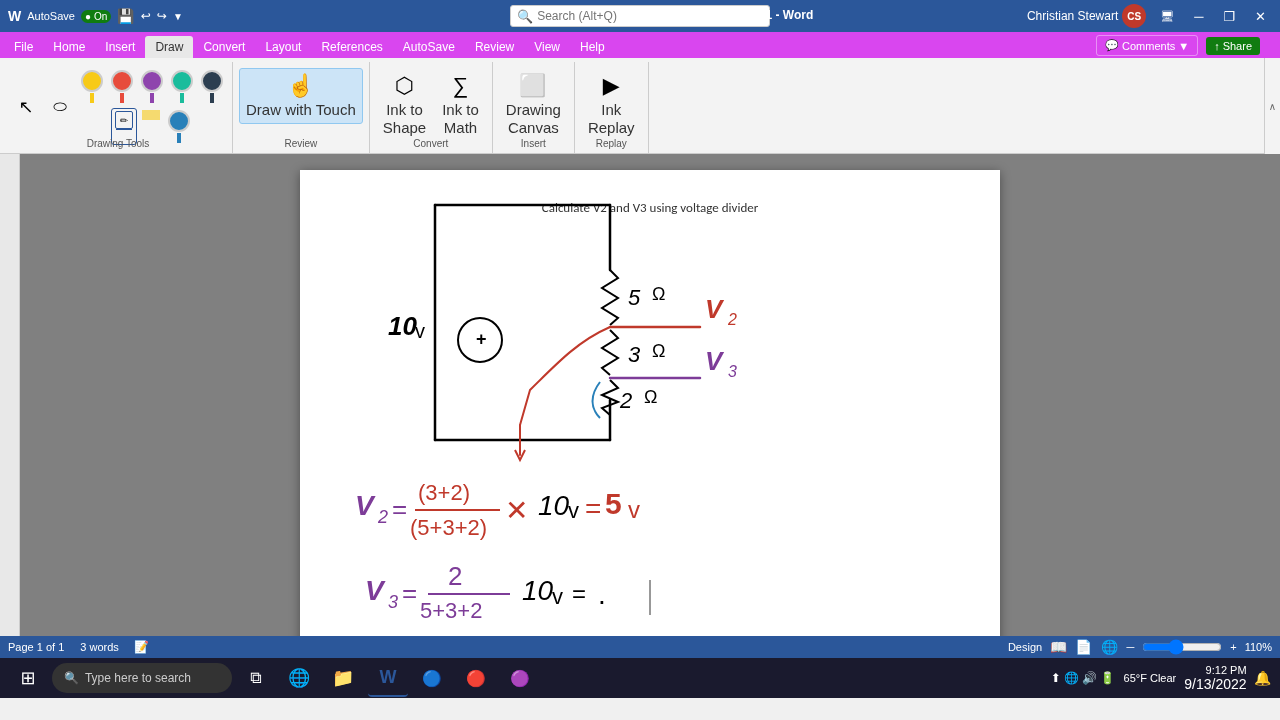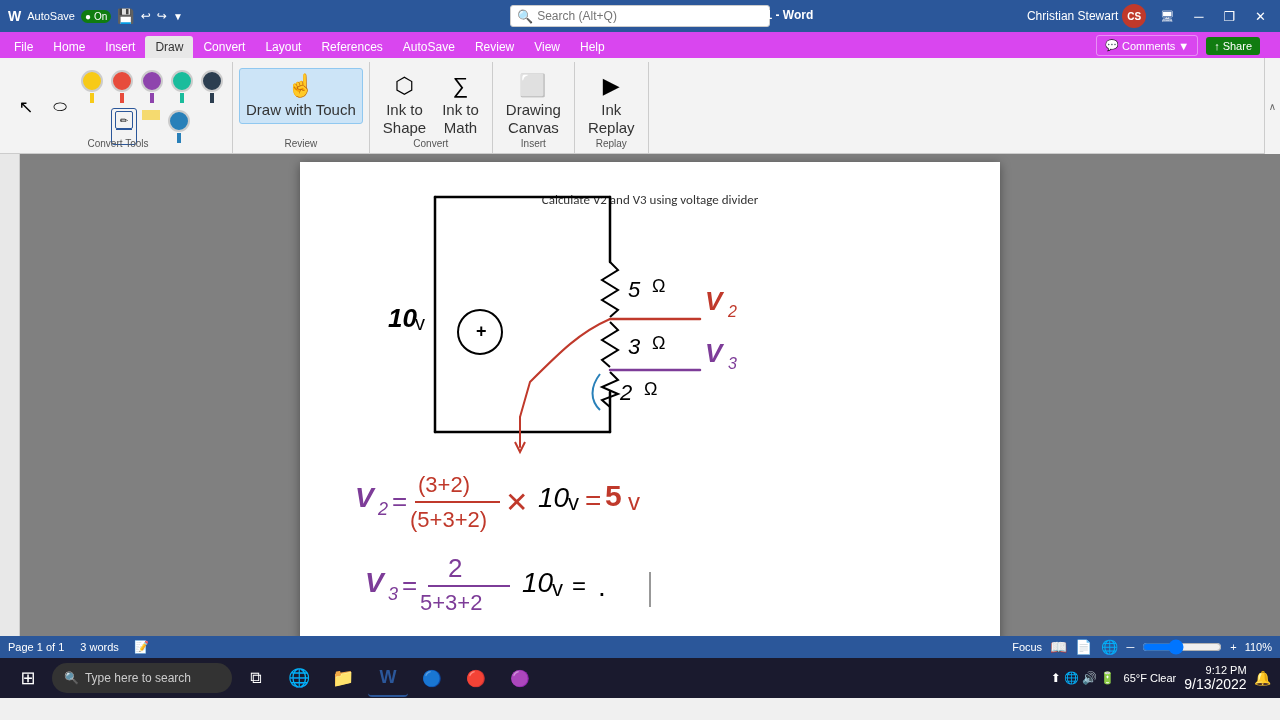--- a/index.html
+++ b/index.html
@@ -327,21 +327,21 @@
           <div class="pen-tool">
             <div style="width:18px;height:10px;background:#f7ca18;opacity:0.6;"></div>
           </div>
           <div class="pen-tool">
             <div style="width:22px;height:22px;background:#2980b9;border-radius:50%;border:2px solid #ccc;"></div>
             <div style="width:4px;height:10px;background:#2980b9;margin-top:1px;"></div>
           </div>
         </div>
       </div>
     </div>
-    <div class="ribbon-group-label">Convert Tools</div>
+    <div class="ribbon-group-label">Drawing Tools</div>
   </div>
 
   <div class="ribbon-group">
     <div class="ribbon-group-items">
       <div class="ribbon-btn active">
         <span style="font-size:22px;">☝</span>
         <span class="ribbon-btn-label">Draw with
 Touch</span>
       </div>
     </div>
@@ -382,21 +382,21 @@
     <div class="ribbon-group-label">Replay</div>
   </div>
 
   <div class="collapse-btn">∧</div>
 </div>
 
 <div id="main" style="height: calc(720px - 32px - 26px - 96px - 40px - 22px);">
 
   <div style="width:20px;background:#e8e8e8;border-right:1px solid #ccc;"></div>
 
-  <div id="doc-area" style="flex:1;background:#808080;display:flex;justify-content:center;align-items:flex-end;padding:16px;overflow:auto;">
+  <div id="doc-area" style="flex:1;background:#808080;display:flex;justify-content:center;align-items:flex-start;padding:16px;overflow:auto;">
     <div id="doc-page" style="background:white;width:700px;min-height:480px;box-shadow:0 2px 10px rgba(0,0,0,0.4);position:relative;padding:30px 50px;">
 
       <div id="doc-title" style="text-align:center;font-size:13px;font-family:'Calibri',sans-serif;margin-bottom:16px;">
         <span>Calculate V2 and V3 using voltage divider</span>
       </div>
 
       <svg id="drawing-canvas" viewBox="0 0 700 480" style="position:absolute;top:0;left:0;width:100%;height:100%;" xmlns="http://www.w3.org/2000/svg">
 
         <line x1="135" y1="35" x2="135" y2="270" stroke="black" stroke-width="2.5" stroke-linecap="round"></line>
 
@@ -535,21 +535,21 @@
     </div>
     <div style="font-size:14px;">🔔</div>
   </div>
 </div>
 
 <div id="status-bar" style="bottom:62px;">
   <span>Page 1 of 1</span>
   <span>3 words</span>
   <span style="font-size:12px;">📝</span>
   <div style="margin-left:auto;display:flex;align-items:center;gap:8px;">
-    <span>Focus</span>
+    <span>Design</span>
     <span style="font-size:14px;">📖</span>
     <span style="font-size:14px;">📄</span>
     <span style="font-size:14px;">🌐</span>
     <span>─</span>
     <input type="range" min="50" max="200" value="110" style="width: 80px;">
     <span>+</span>
     <span>110%</span>
   </div>
 </div>
 

